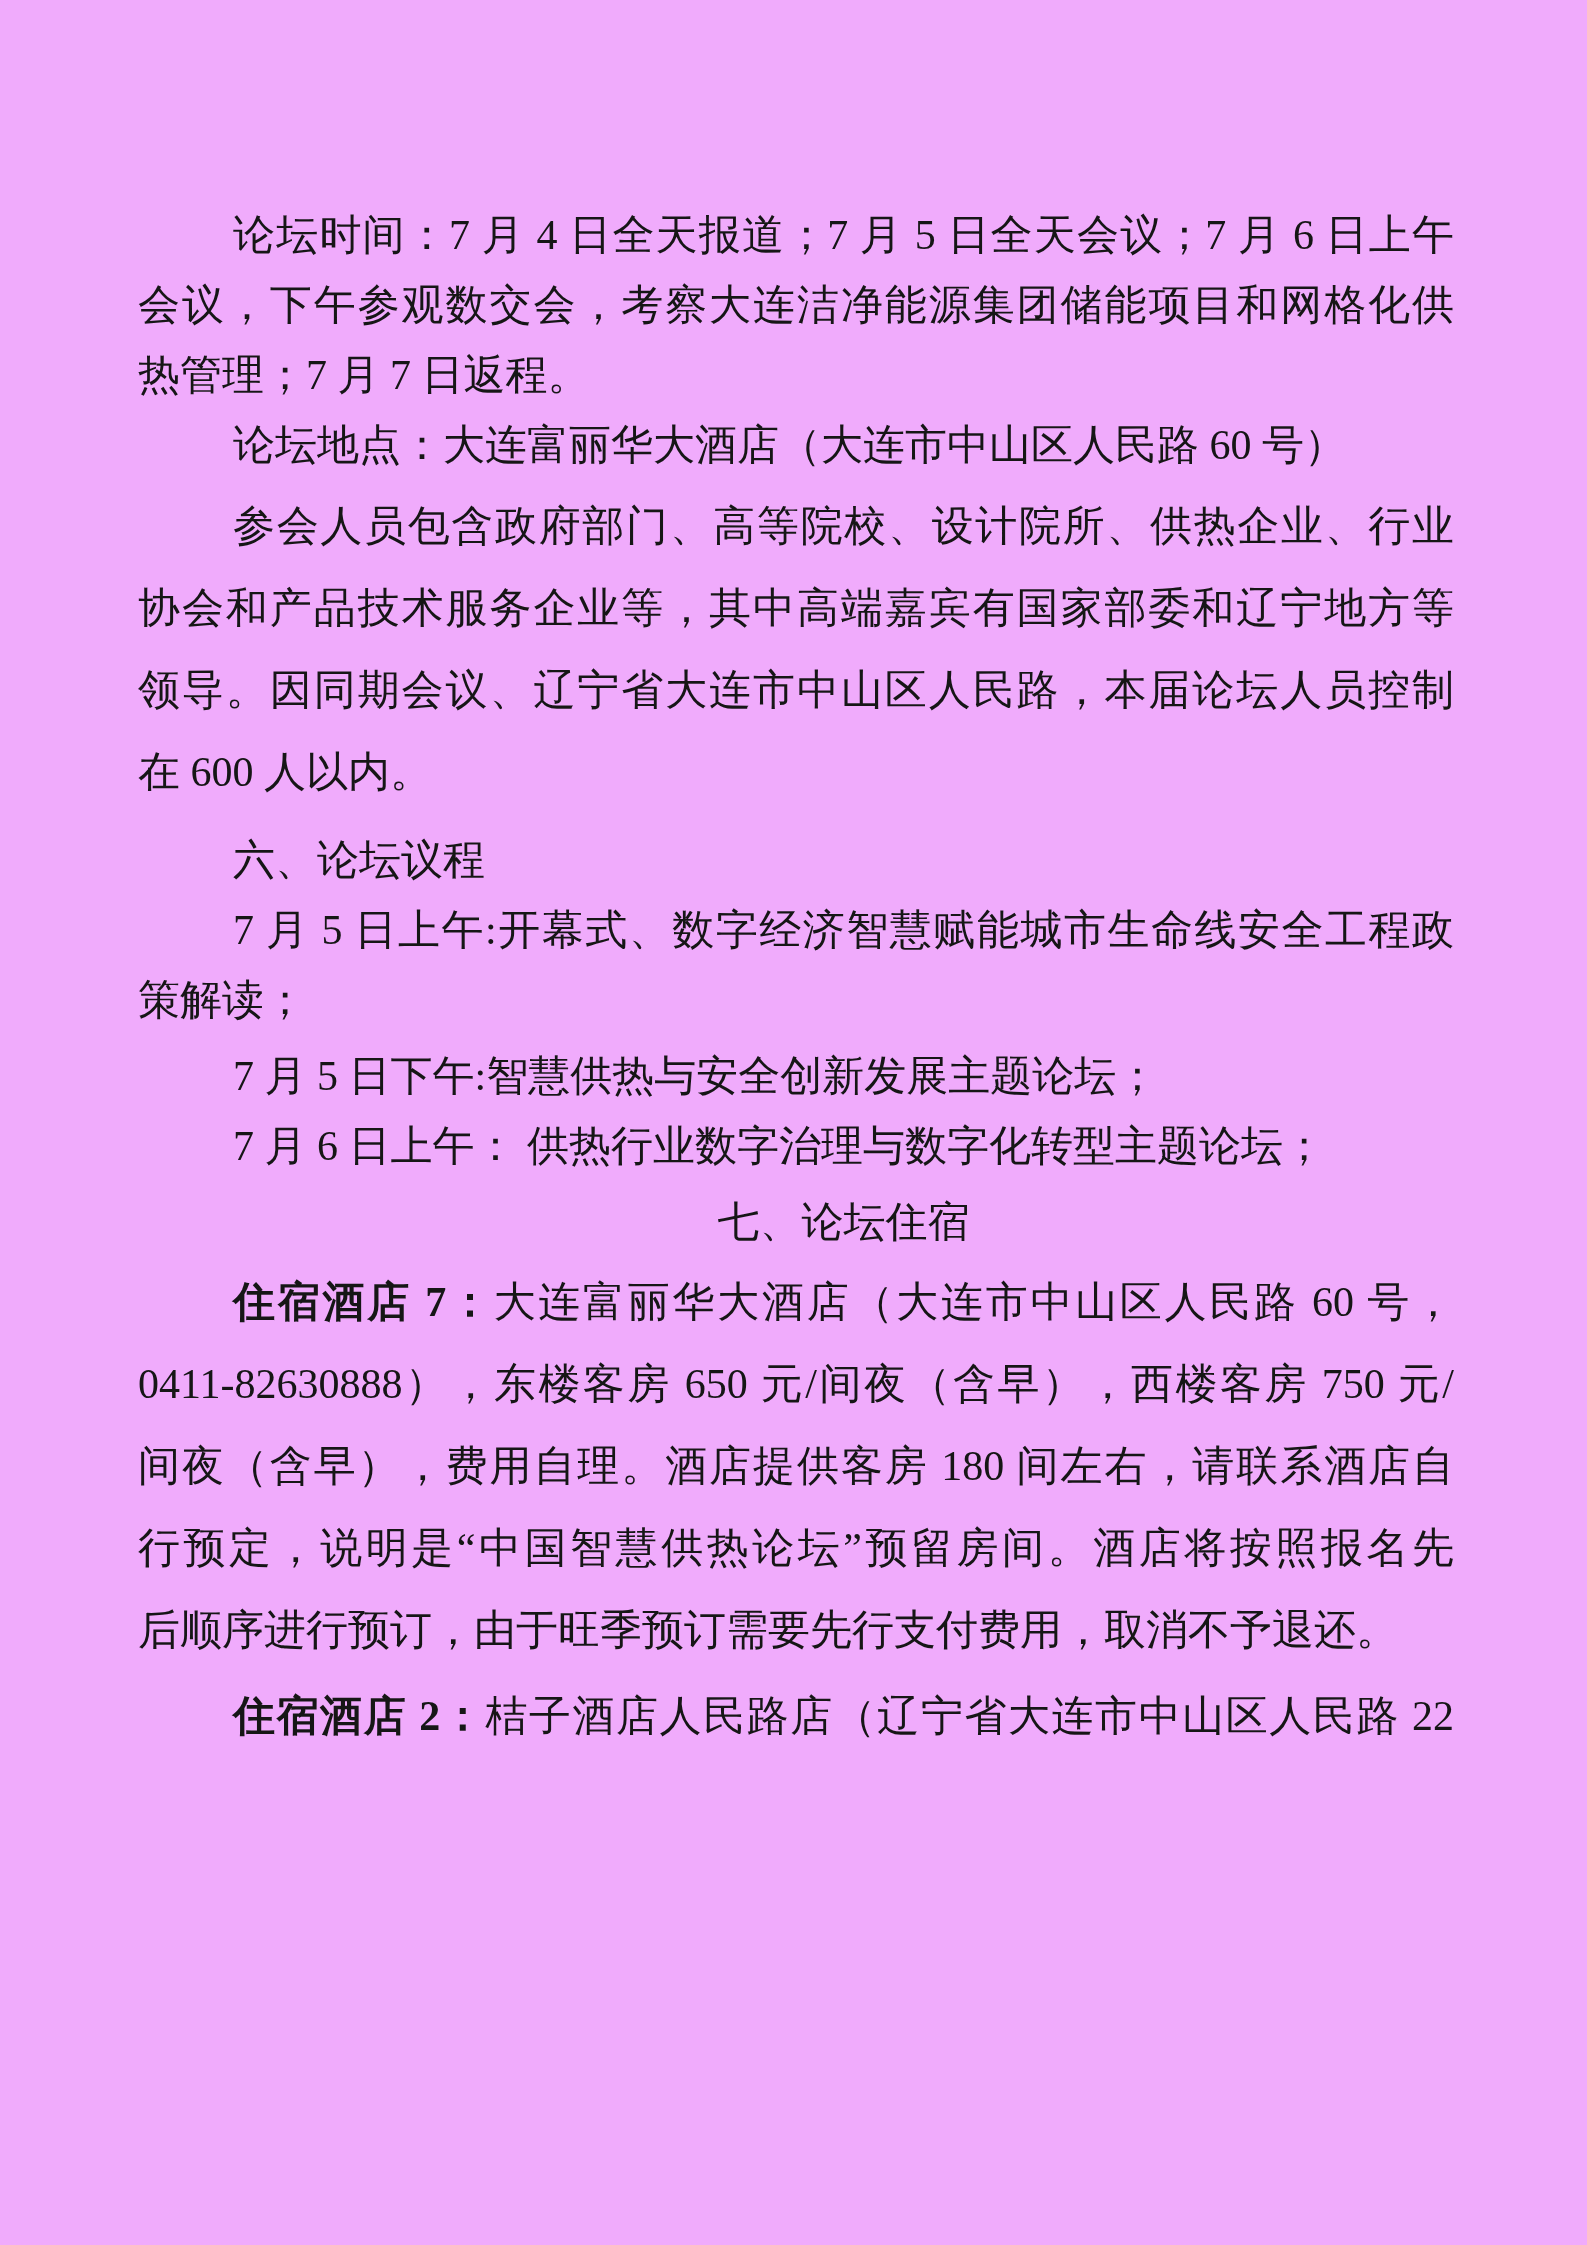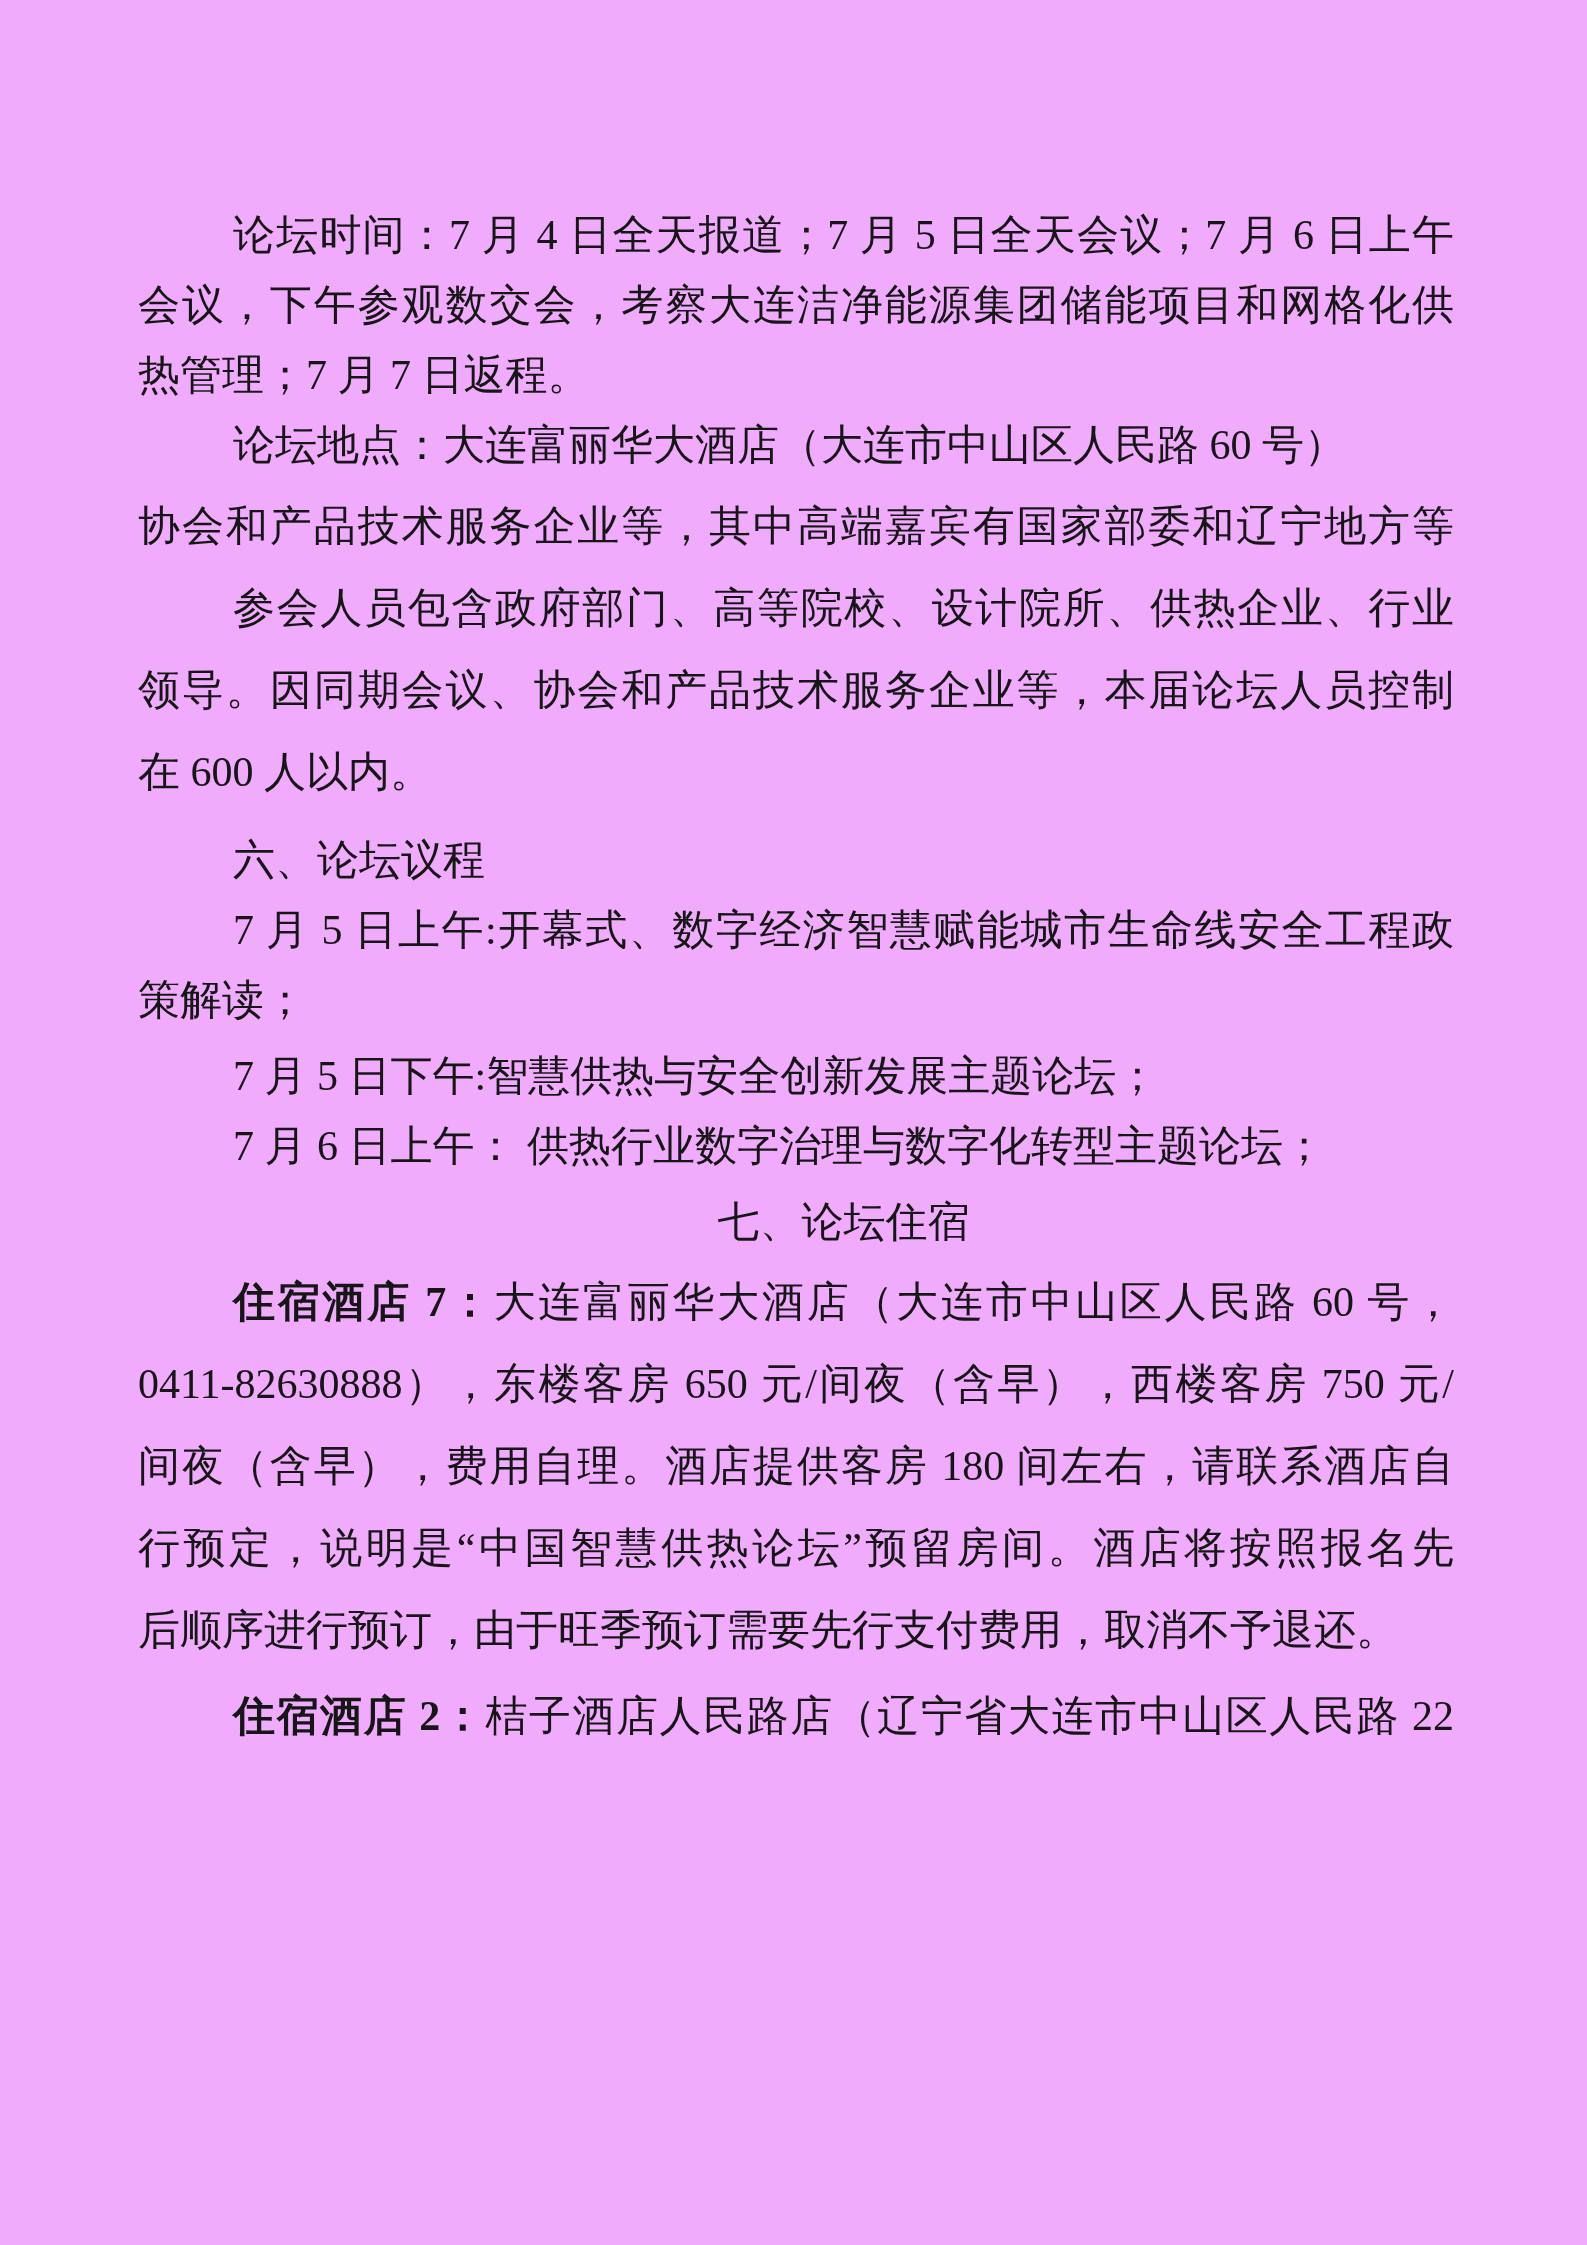--- a/index.html
+++ b/index.html
@@ -62,23 +62,23 @@
   <div class="doc-content" id="doc-content" data-name="document-content">
       <div class="para" data-name="paragraph-forum-time">
         <div class="line indent fill" data-name="text-line">论坛时间：7 月 4 日全天报道；7 月 5 日全天会议；7 月 6 日上午</div>
         <div class="line fill" data-name="text-line">会议，下午参观数交会，考察大连洁净能源集团储能项目和网格化供</div>
         <div class="line" data-name="text-line">热管理；7 月 7 日返程。</div>
       </div>
       <div class="para" data-name="paragraph-forum-venue">
         <div class="line indent" data-name="text-line">论坛地点：大连富丽华大酒店（大连市中山区人民路 60 号）</div>
       </div>
       <div class="para" data-name="paragraph-attendees">
+        <div class="line indent fill" data-name="text-line">参会人员包含政府部门、高等院校、设计院所、供热企业、行业</div>
         <div class="line fill" data-name="text-line">协会和产品技术服务企业等，其中高端嘉宾有国家部委和辽宁地方等</div>
-        <div class="line indent fill" data-name="text-line">参会人员包含政府部门、高等院校、设计院所、供热企业、行业</div>
-        <div class="line fill" data-name="text-line">领导。因同期会议、协会和产品技术服务企业等，本届论坛人员控制</div>
+        <div class="line fill" data-name="text-line">领导。因同期会议、辽宁省大连市中山区人民路，本届论坛人员控制</div>
         <div class="line" data-name="text-line">在 600 人以内。</div>
       </div>
       <div class="para" data-name="paragraph-section-6-heading">
         <div class="line indent" data-name="text-line">六、论坛议程</div>
       </div>
       <div class="para" data-name="paragraph-agenda-jul5-morning">
         <div class="line indent fill" data-name="text-line">7 月 5 日上午:开幕式、数字经济智慧赋能城市生命线安全工程政</div>
         <div class="line" data-name="text-line">策解读；</div>
       </div>
       <div class="para" data-name="paragraph-agenda-jul5-afternoon">

